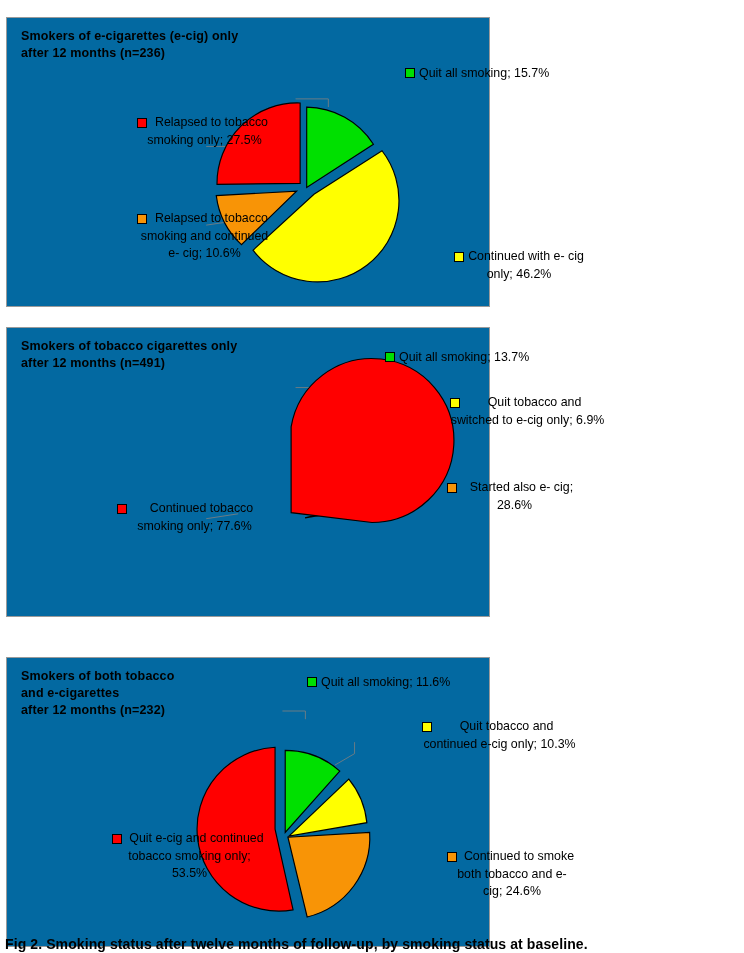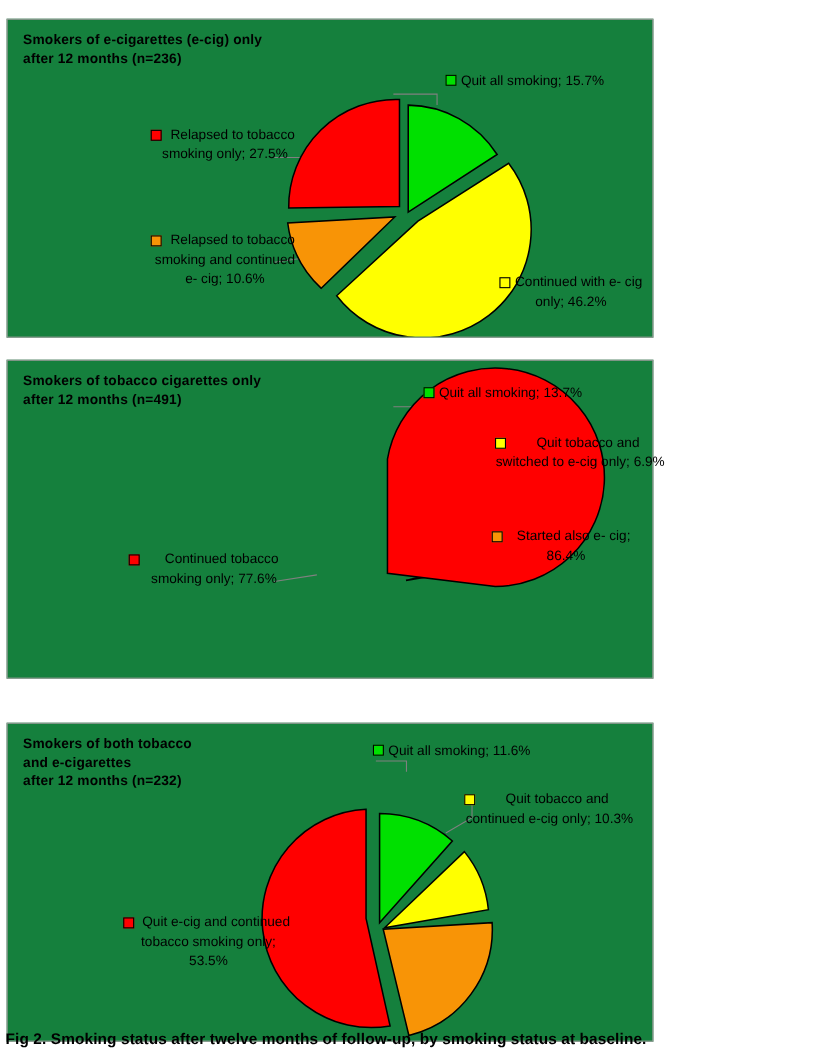--- a/index.html
+++ b/index.html
@@ -6,22 +6,22 @@
   body{
     width:744px;height:953px;
     font-family:"Liberation Sans","DejaVu Sans",sans-serif;
     color:#000;
     position:relative;
     overflow:hidden;
   }
   .panel{
     position:absolute;
     left:6px;
-    width:588px;
-    background:#15803d;
+    width:484px;
+    background:#0369a1;
     border:1px solid #9a9a9a;
     box-sizing:border-box;
   }
   #panel-1{top:17px;height:290px;}
   #panel-2{top:327px;height:290px;}
   #panel-3{top:657px;height:290px;}
 
   .panel-title{
     position:absolute;
     left:14px;top:10px;
@@ -145,21 +145,21 @@
   <div class="lbl ta-r" style="left:420px;top:66px;width:155px;margin-left:23px;">
     <span class="swatch sw-yellow" style="float:left;margin-top:5px;"></span>
       <span class="txt">Quit tobacco and
 switched to e-cig
 only; 6.9%</span>
   </div>
 
   <div class="lbl ta-r" style="left:440px;top:151px;width:135px;">
     <span class="swatch sw-orange" style="float:left;margin-top:5px;"></span>
       <span class="txt">Started also e-
-cig; 86.4%</span>
+cig; 28.6%</span>
   </div>
 
   <div class="lbl ta-r" style="left:110px;top:172px;width:155px;">
     <span class="swatch sw-red" style="float:left;margin-top:5px;"></span>
       <span class="txt">Continued
 tobacco smoking
 only; 77.6%</span>
   </div>
 </div>
 
@@ -179,31 +179,38 @@
 
     <path d="M 339.4,82.1 A 100,100 0 0 1 406.0,107.3 L 339.4,182.1 Z" fill="#00e000" stroke="#000" stroke-width="1.4"></path>
 
     <path d="M 417.0,117.0 A 100,100 0 0 1 439.0,170.2 L 344.0,186.7 Z" fill="#ffff00" stroke="#000" stroke-width="1.4"></path>
 
     <path d="M 442.4,182.0 A 100,100 0 0 1 366.2,285.3 L 342.7,188.0 Z" fill="#f89406" stroke="#000" stroke-width="1.4"></path>
 
     <path d="M 349.0,276.6 A 100,100 0 1 1 327.0,78.2 L 327.0,178.2 Z" fill="#ff0000" stroke="#000" stroke-width="1.4"></path>
   </svg>
 
-  <div class="lbl ta-l" style="left:300px;top:16px;width:180px;margin-left:32px;">
+  <div class="lbl ta-l" style="left:300px;top:16px;width:180px;">
     <span class="swatch sw-green"></span><span style="display:inline;">Quit all smoking; 11.6%</span>
   </div>
 
   <div class="lbl ta-r" style="left:415px;top:60px;width:155px;">
     <span class="swatch sw-yellow" style="float:left;margin-top:5px;"></span>
       <span class="txt">Quit tobacco and
 continued e-cig
 only; 10.3%</span>
   </div>
 
+  <div class="lbl ta-r" style="left:440px;top:190px;width:130px;">
+    <span class="swatch sw-orange" style="float:left;margin-top:5px;"></span>
+      <span class="txt">Continued to
+smoke both
+tobacco and e-
+cig; 24.6%</span>
+  </div>
 
   <div class="lbl ta-r" style="left:105px;top:172px;width:155px;">
     <span class="swatch sw-red" style="float:left;margin-top:5px;"></span>
       <span class="txt">Quit e-cig and
 continued
 tobacco smoking
 only; 53.5%</span>
   </div>
 </div>
 

